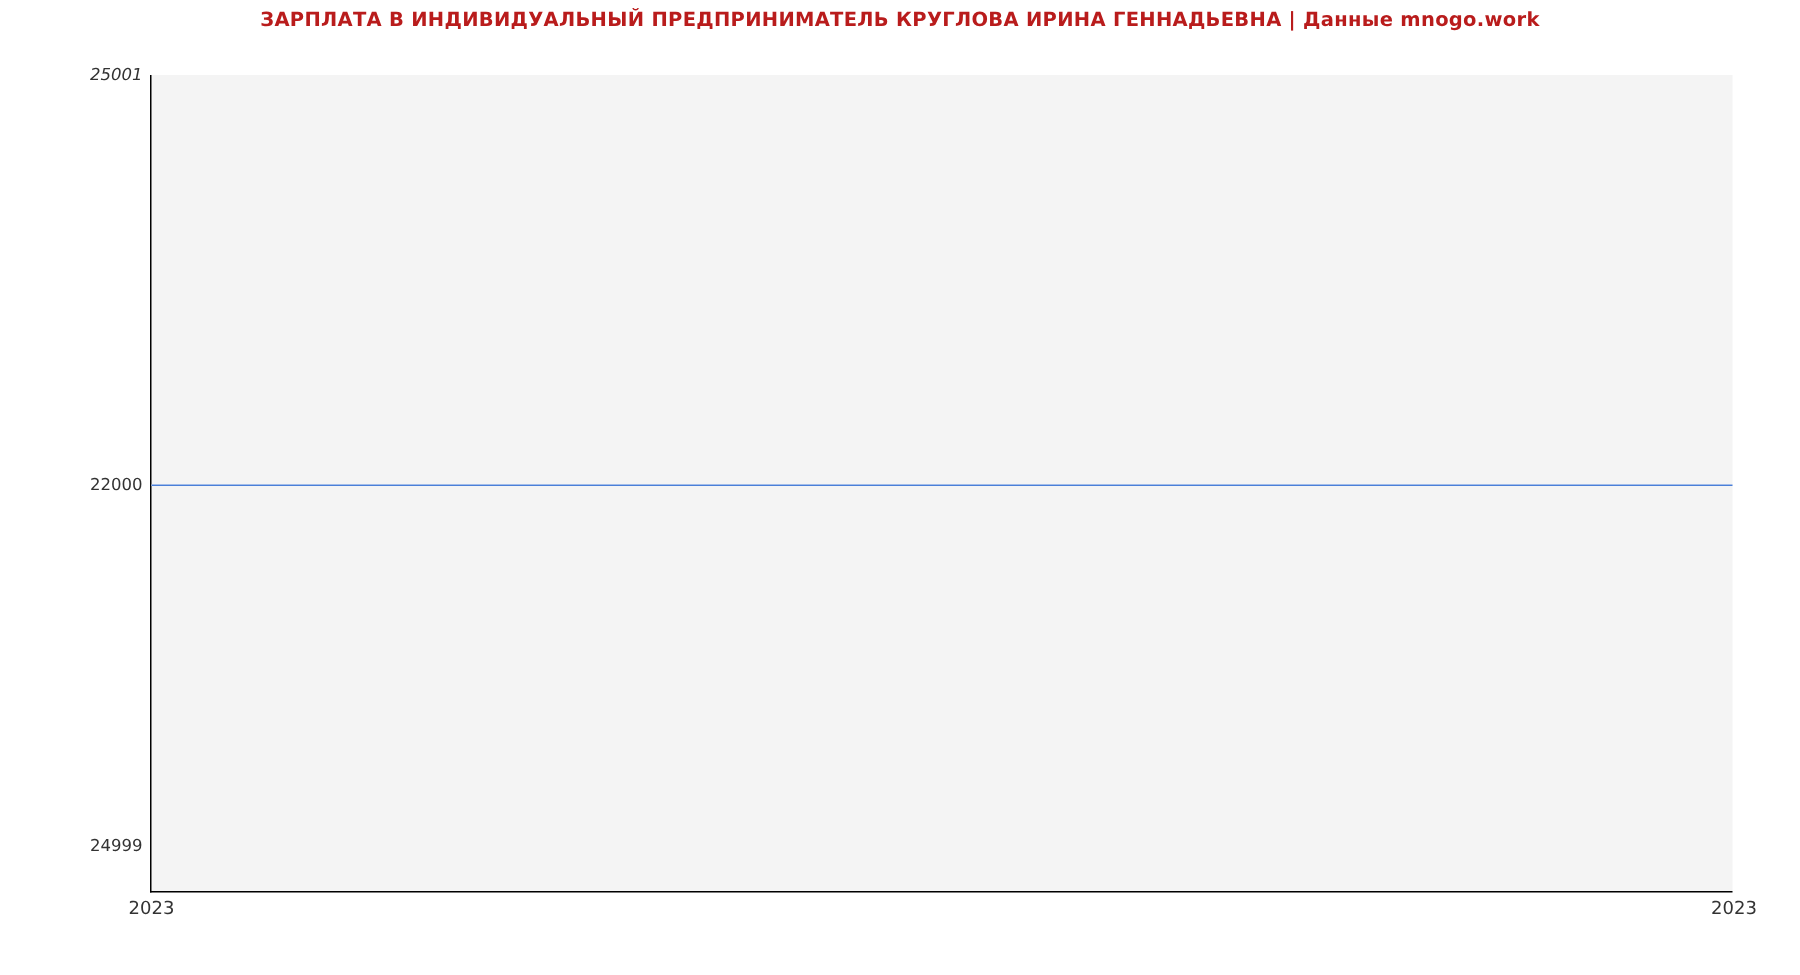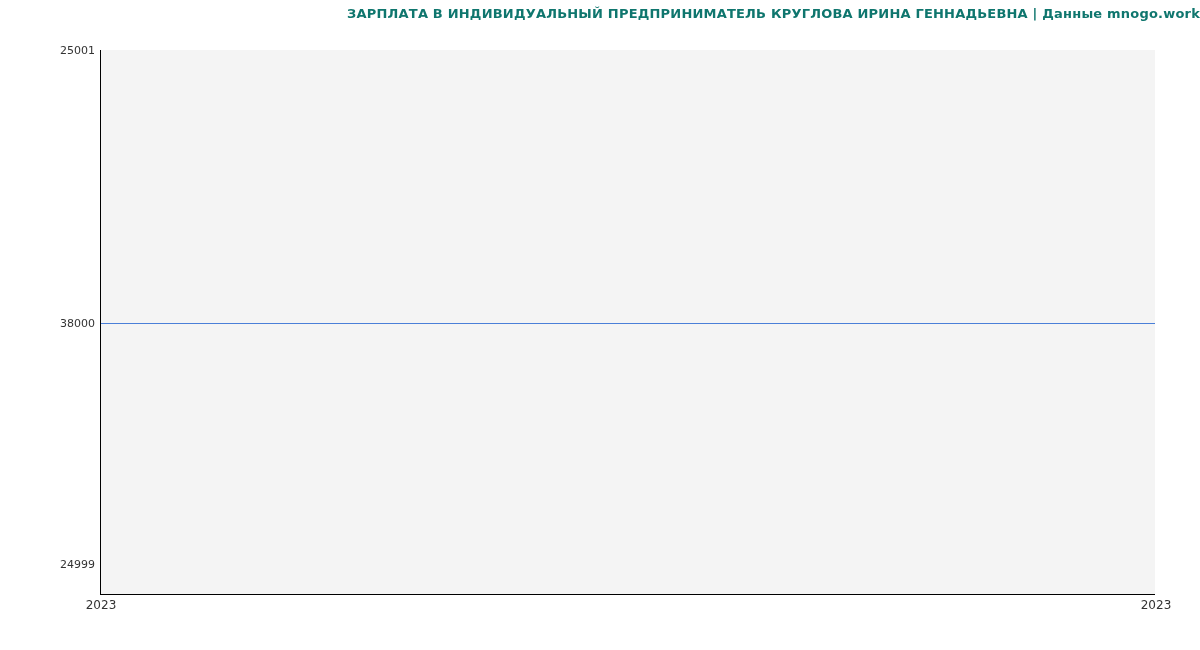--- a/index.html
+++ b/index.html
@@ -14,24 +14,24 @@
   .stage {
     position: relative;
     width: 1200px;
     height: 650px;
   }
   .title {
     position: absolute;
     top: 6px;
     left: 0;
     width: 1200px;
-    text-align: right;
+    text-align: center;
     font-size: 13px;
     font-weight: 600;
-    color: #0f766e;
+    color: #b91c1c;
     letter-spacing: 0.2px;
   }
   .plot {
     position: absolute;
     background: #f4f4f4;
     border-left: 1px solid #000;
     border-bottom: 1px solid #000;
     box-sizing: border-box;
   }
   .grid-line {
@@ -70,20 +70,20 @@
 </head>
 <body>
 
 <div class="stage">
 
   <div class="title">ЗАРПЛАТА В ИНДИВИДУАЛЬНЫЙ ПРЕДПРИНИМАТЕЛЬ КРУГЛОВА ИРИНА ГЕННАДЬЕВНА | Данные mnogo.work</div>
 
   <div class="plot" id="plot" style="left: 100px; top: 50px; width: 1055px; height: 545px;">
       <div class="ytick" style="top: 514px;">24999</div>
       <div class="grid-line" style="top: 272.5px;"></div>
-      <div class="ytick" style="top: 272.5px;">38000</div>
-      <div class="ytick" style="top: 0px;">25001</div>
+      <div class="ytick" style="top: 272.5px;">22000</div>
+      <div class="ytick" style="top: 0px; font-style: italic;">25001</div>
       <div class="xtick" style="left: 0px;">2023</div>
       <div class="xtick" style="left: 1055px;">2023</div>
       <div class="data-line" style="top: 272.5px; border-top-color: rgb(74, 127, 216);"></div>
     </div>
 
 </div>
 
 </body></html>

